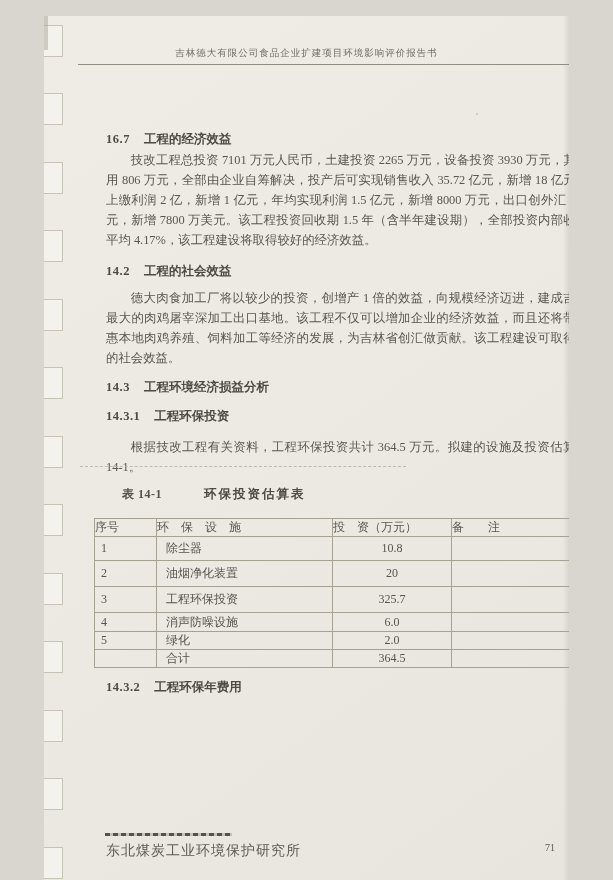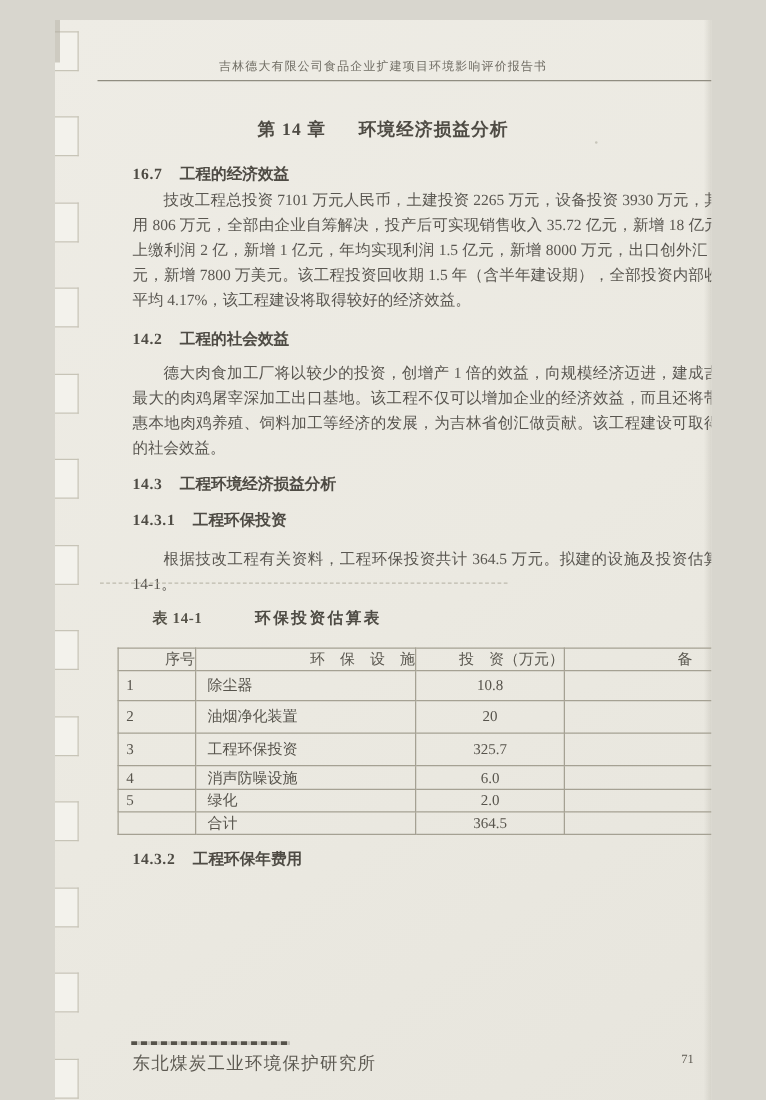--- a/index.html
+++ b/index.html
@@ -59,21 +59,21 @@
     font-size:12px;color:#57544c;
   }
   table.inv td,table.inv th{
     border:1px solid #a5a193;font-weight:normal;
     padding:0;overflow:hidden;white-space:nowrap;
   }
   table.inv{border:1px solid #8f8b7d;}
   table.inv .c-no{text-align:left;padding-left:6px;}
   table.inv .c-fac{text-align:left;padding-left:9px;}
   table.inv .c-inv{text-align:center;}
-  table.inv thead th{text-align:right;color:#5b5850;}
+  table.inv thead th{text-align:left;color:#5b5850;}
   tr.h-head{height:17px;}
   tr.h-r1{height:24px;}
   tr.h-r2{height:26px;}
   tr.h-r3{height:26px;}
   tr.h-r4{height:19px;}
   tr.h-r5{height:17px;}
   tr.h-r6{height:18px;}
 
   .footer-rule{
     position:absolute;top:817px;left:61px;width:127px;height:3px;
@@ -106,23 +106,20 @@
   <div class="edge-bottom"></div>
   <div class="speck" style="left:575px;top:12px;width:3px;height:2px"></div>
   <div class="speck" style="left:592px;top:60px;width:2px;height:2px"></div>
   <div class="speck" style="left:560px;top:120px;width:3px;height:2px"></div>
   <div class="speck" style="left:432px;top:97px;width:2px;height:2px"></div>
   <div class="speck" style="left:604px;top:255px;width:2px;height:3px"></div>
 
   <div class="doc-header">吉林德大有限公司食品企业扩建项目环境影响评价报告书</div>
   <div class="header-rule"></div>
 
-  <div class="chapter">
-    <span>第 14 章</span><span class="gap"></span><span>环境经济损益分析</span>
-  </div>
 
   <div class="sec-h" style="top:115px">
     <span class="num">16.7</span><span>工程的经济效益</span>
   </div>
   <div class="para" style="top:134px">技改工程总投资 7101 万元人民币，土建投资 2265 万元，设备投资 3930 万元，其他费用 806 万元，全部由企业自筹解决，投产后可实现销售收入 35.72 亿元，新增 18 亿元，年上缴利润 2 亿，新增 1 亿元，年均实现利润 1.5 亿元，新增 8000 万元，出口创外汇 1.5 亿元，新增 7800 万美元。该工程投资回收期 1.5 年（含半年建设期），全部投资内部收益率平均 4.17%，该工程建设将取得较好的经济效益。</div>
 
   <div class="sec-h" style="top:247px">
     <span class="num">14.2</span><span>工程的社会效益</span>
   </div>
   <div class="para" style="top:272px">德大肉食加工厂将以较少的投资，创增产 1 倍的效益，向规模经济迈进，建成吉林省最大的肉鸡屠宰深加工出口基地。该工程不仅可以增加企业的经济效益，而且还将带动德惠本地肉鸡养殖、饲料加工等经济的发展，为吉林省创汇做贡献。该工程建设可取得广泛的社会效益。</div>

